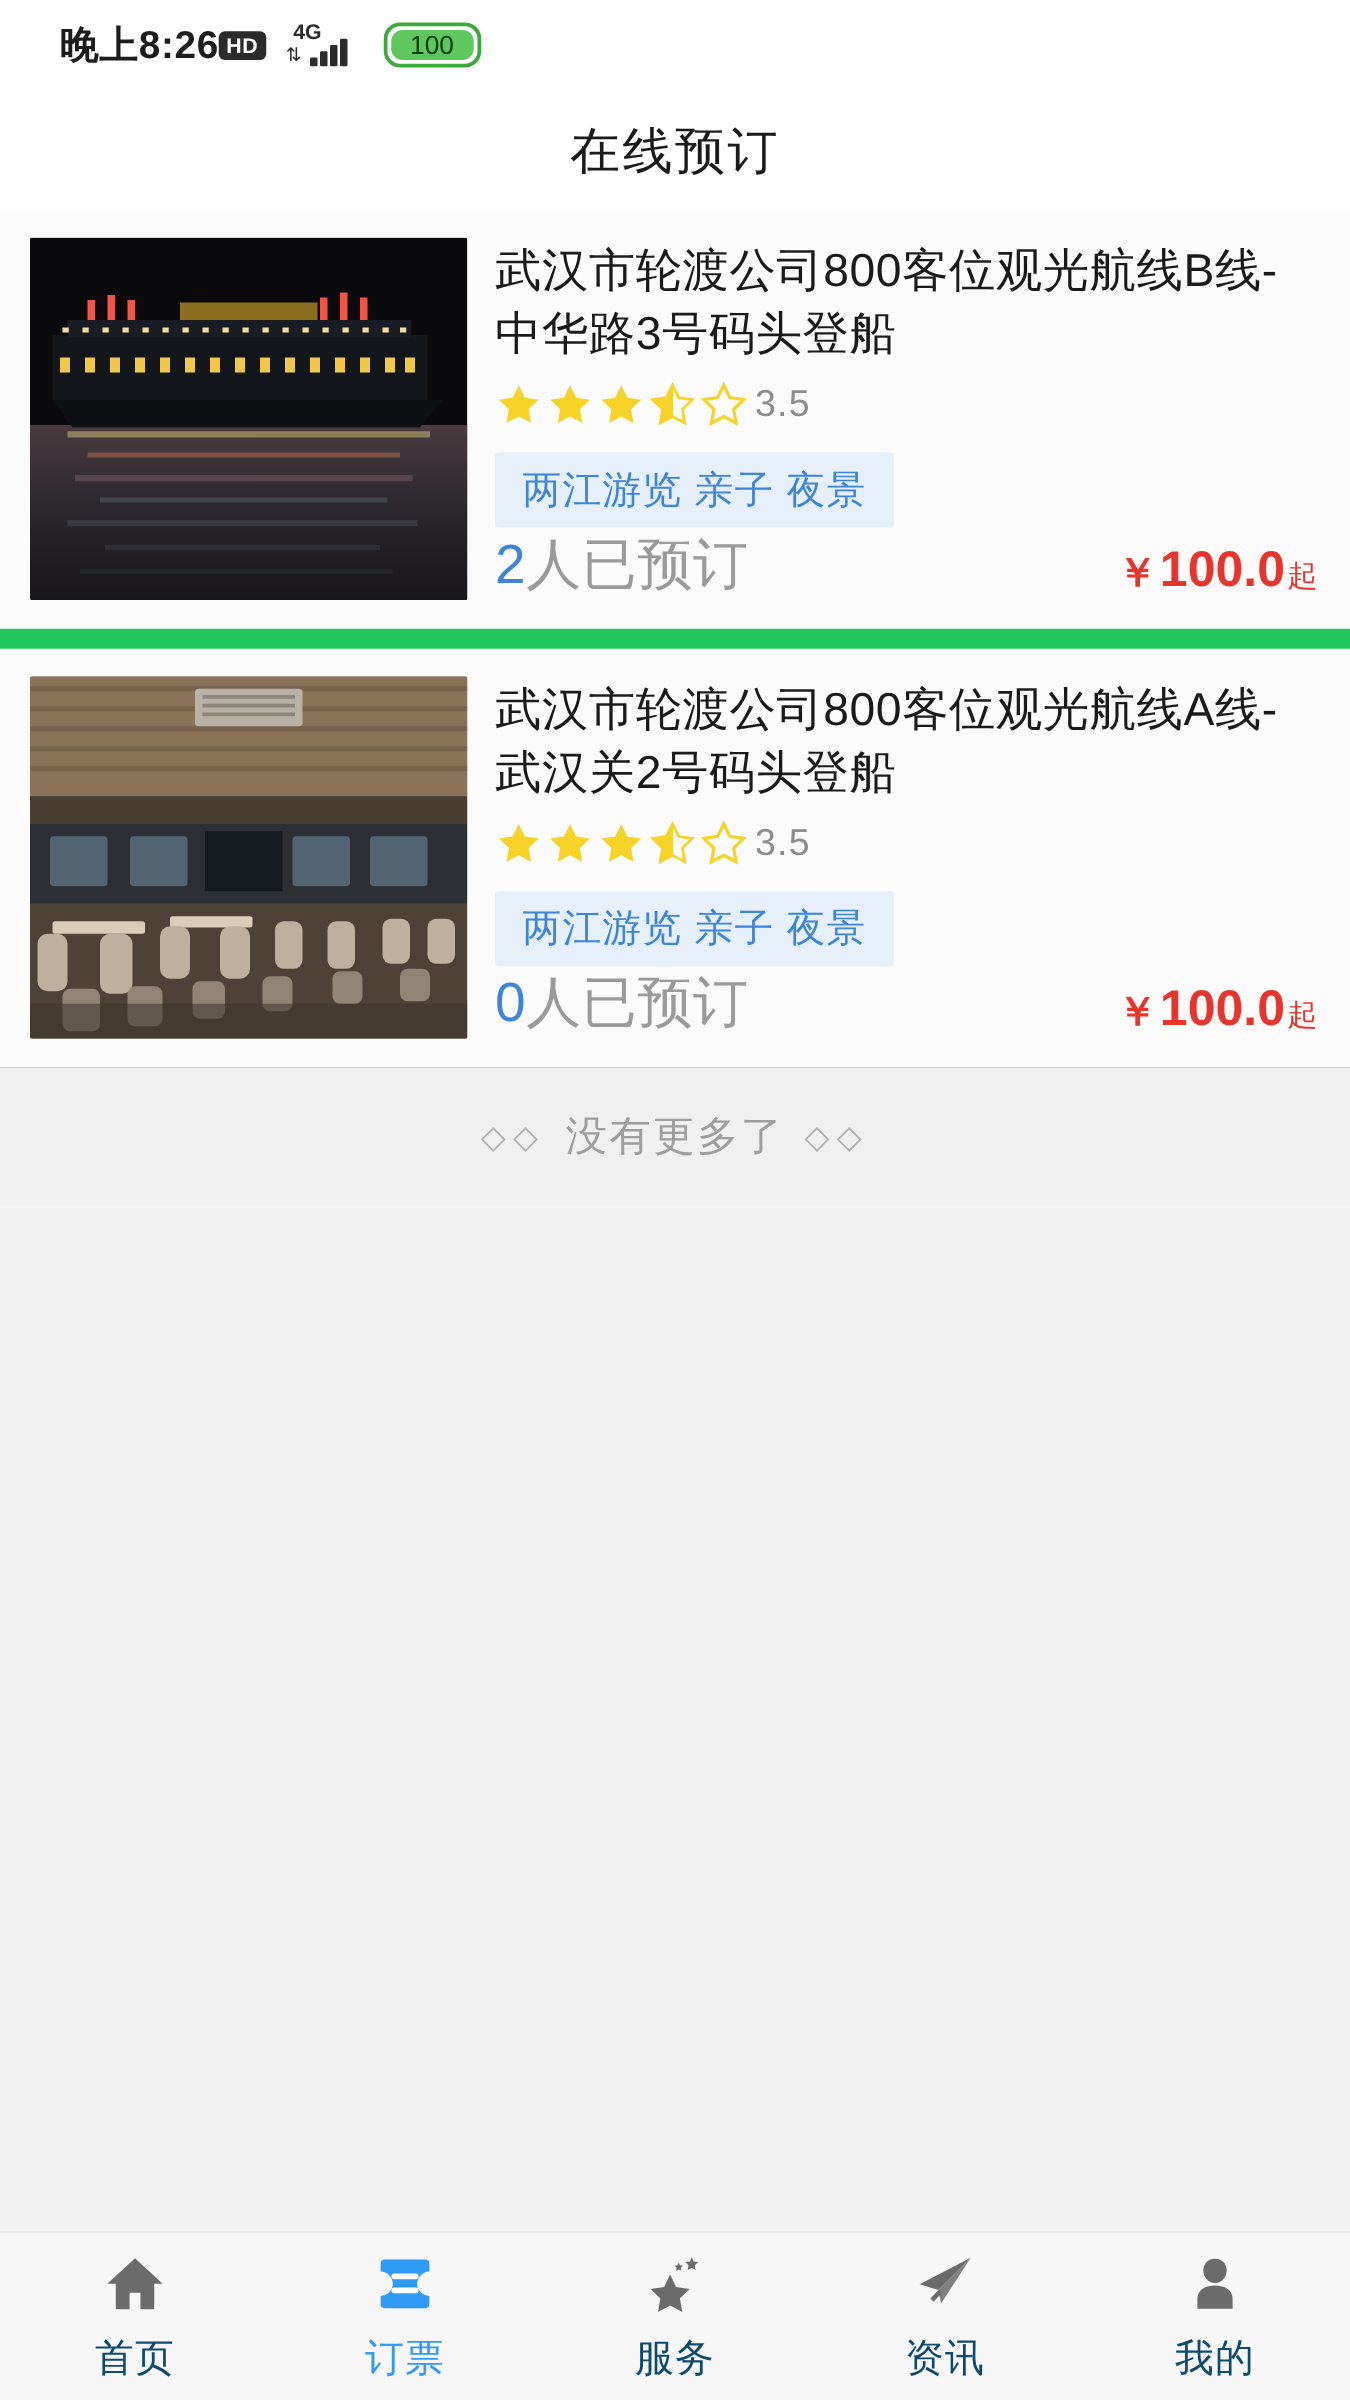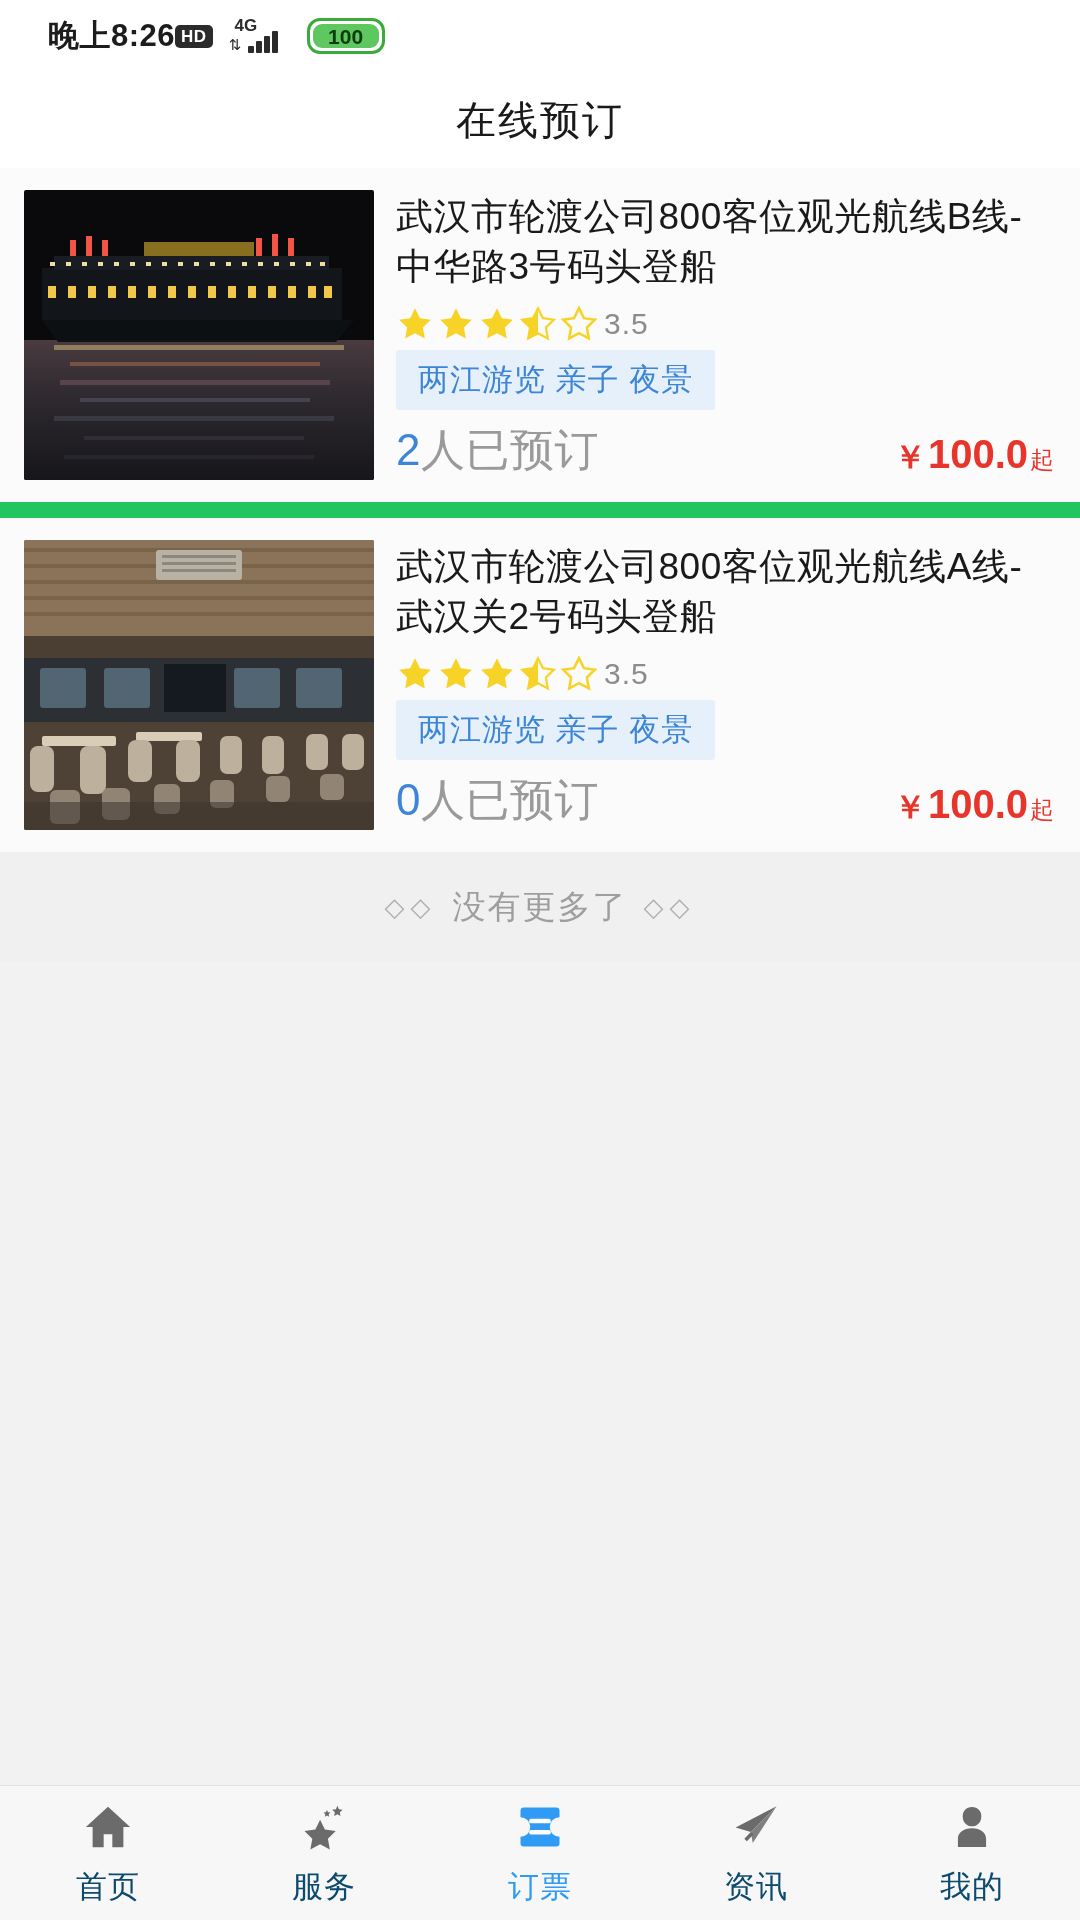--- a/index.html
+++ b/index.html
@@ -33,21 +33,21 @@
   .battery {
     width:78px; height:36px; border:3px solid #3aab3a; border-radius:13px;
     display:flex; align-items:center; justify-content:center; background:#fff;
     position:relative;
   }
   .battery .fill {
     position:absolute; left:3px; top:3px; bottom:3px; right:3px;
     background:#5fc75f; border-radius:9px;
   }
   .battery span {
-    position:relative; z-index:2; font-size:21px; font-weight:700; color:#0d3d0d; line-height:1;
+    position:relative; z-index:2; font-size:21px; font-weight:400; color:#0d3d0d; line-height:1;
   }
 
   
   .header {
     flex:0 0 96px; background:#ffffff;
     display:flex; align-items:center; justify-content:center;
   }
   .header-title { font-size:40px; color:#1a1a1a; letter-spacing:2px; }
 
   
@@ -60,21 +60,21 @@
   .thumb svg { display:block; width:350px; height:290px; }
   .card-body { flex:1; display:flex; flex-direction:column; min-width:0; padding-top:2px;}
   .card-title {
     font-size:37px; line-height:50px; color:#1a1a1a; letter-spacing:.5px;
   }
   .rating-row { display:flex; align-items:center; gap:6px; margin-top:10px; height:44px;}
   .stars { display:flex; align-items:center; gap:3px; }
   .stars svg { width:38px; height:38px; display:block; }
   .rating-value { font-size:30px; color:#8c8c8c; letter-spacing:1px; }
   .tags {
-    margin-top:4px; align-self:flex-start;
+    margin-top:16px; align-self:flex-start;
     background:#e6f0fa; color:#3d86d6; font-size:31px;
     padding:9px 22px; border-radius:3px; letter-spacing:1px;
   }
   .meta-row {
     margin-top:auto; display:flex; align-items:flex-end; justify-content:space-between;
   }
   .booked { font-size:44px; color:#9a9a9a; letter-spacing:.5px; }
   .booked b { color:#3d86d6; font-weight:400; }
   .price { color:#e8352b; display:flex; align-items:baseline; }
   .price .yen { font-size:32px; font-weight:700; margin-right:2px;}
@@ -358,42 +358,42 @@
 
     <div class="tab">
       <div class="tab-icon">
         <svg width="52" height="52" viewBox="0 0 24 24">
             <path d="M12 2.6L1.8 12h3.1v9.4h5.1v-6.1h4v6.1h5.1V12h3.1z" fill="#6b6b6b"></path>
           </svg>
       </div>
       <div class="tab-label">首页</div>
     </div>
 
+    <div class="tab active">
+      <div class="tab-icon">
+        <svg width="52" height="52" viewBox="0 0 24 24">
+          <path d="M4.5 3h15a1.5 1.5 0 011.5 1.5v3a2.8 2.8 0 000 9v3A1.5 1.5 0 0119.5 21h-15A1.5 1.5 0 013 19.5v-3a2.8 2.8 0 000-9v-3A1.5 1.5 0 014.5 3z" fill="#2f9bf5"></path>
+          <rect x="7" y="8.2" width="10" height="2.1" rx="1" fill="#ffffff"></rect>
+          <rect x="7" y="13.4" width="10" height="2.1" rx="1" fill="#ffffff"></rect>
+        </svg>
+      </div>
+      <div class="tab-label">订票</div>
+    </div>
+
     <div class="tab">
       <div class="tab-icon">
         <svg width="52" height="52" viewBox="0 0 24 24">
           <path d="M10.2 8.6l2.2 4.6 5 .7-3.6 3.5.9 5-4.5-2.4-4.5 2.4.9-5L3 13.9l5-.7z" fill="#6b6b6b"></path>
           <path d="M18.2 2.2l.7 1.6 1.7.2-1.3 1.2.3 1.7-1.4-.8-1.5.8.3-1.7-1.2-1.2 1.7-.2z" fill="#6b6b6b"></path>
           <path d="M13.4 4.2l.45 1 1.1.15-.8.78.2 1.1-.95-.5-1 .5.2-1.1-.8-.78 1.1-.15z" fill="#6b6b6b"></path>
         </svg>
       </div>
       <div class="tab-label">服务</div>
     </div>
 
-    <div class="tab active">
-      <div class="tab-icon">
-        <svg width="52" height="52" viewBox="0 0 24 24">
-          <path d="M4.5 3h15a1.5 1.5 0 011.5 1.5v3a2.8 2.8 0 000 9v3A1.5 1.5 0 0119.5 21h-15A1.5 1.5 0 013 19.5v-3a2.8 2.8 0 000-9v-3A1.5 1.5 0 014.5 3z" fill="#2f9bf5"></path>
-          <rect x="7" y="8.2" width="10" height="2.1" rx="1" fill="#ffffff"></rect>
-          <rect x="7" y="13.4" width="10" height="2.1" rx="1" fill="#ffffff"></rect>
-        </svg>
-      </div>
-      <div class="tab-label">订票</div>
-    </div>
-
     <div class="tab">
       <div class="tab-icon">
         <svg width="52" height="52" viewBox="0 0 24 24">
           <path d="M21.5 2.4L2.6 12.2l7 2.1z" fill="#6b6b6b"></path>
           <path d="M21.5 2.4l-11.9 11.9.9 5.1z" fill="#808080"></path>
           <path d="M9.6 14.3l-3 3.1 1.2 1.2 3-3.1z" fill="#6b6b6b"></path>
         </svg>
       </div>
       <div class="tab-label">资讯</div>
     </div>

